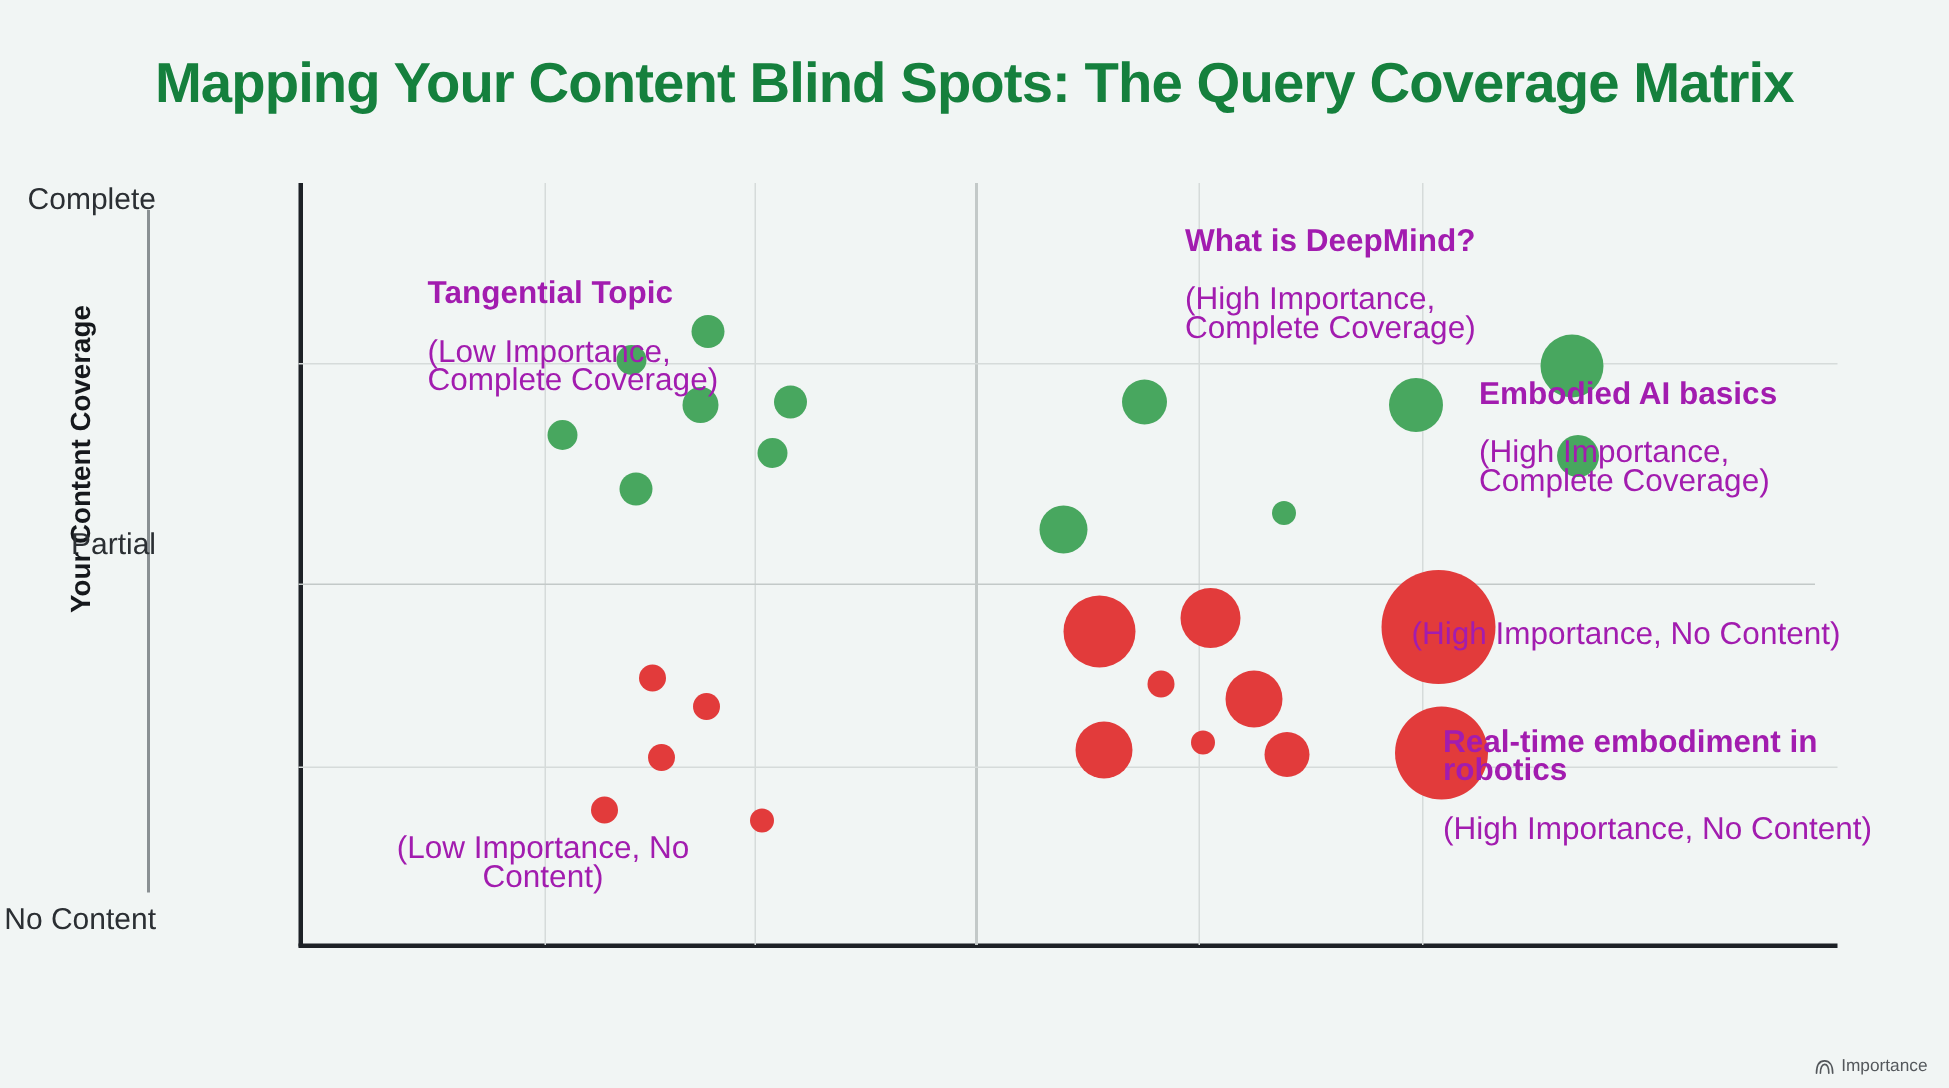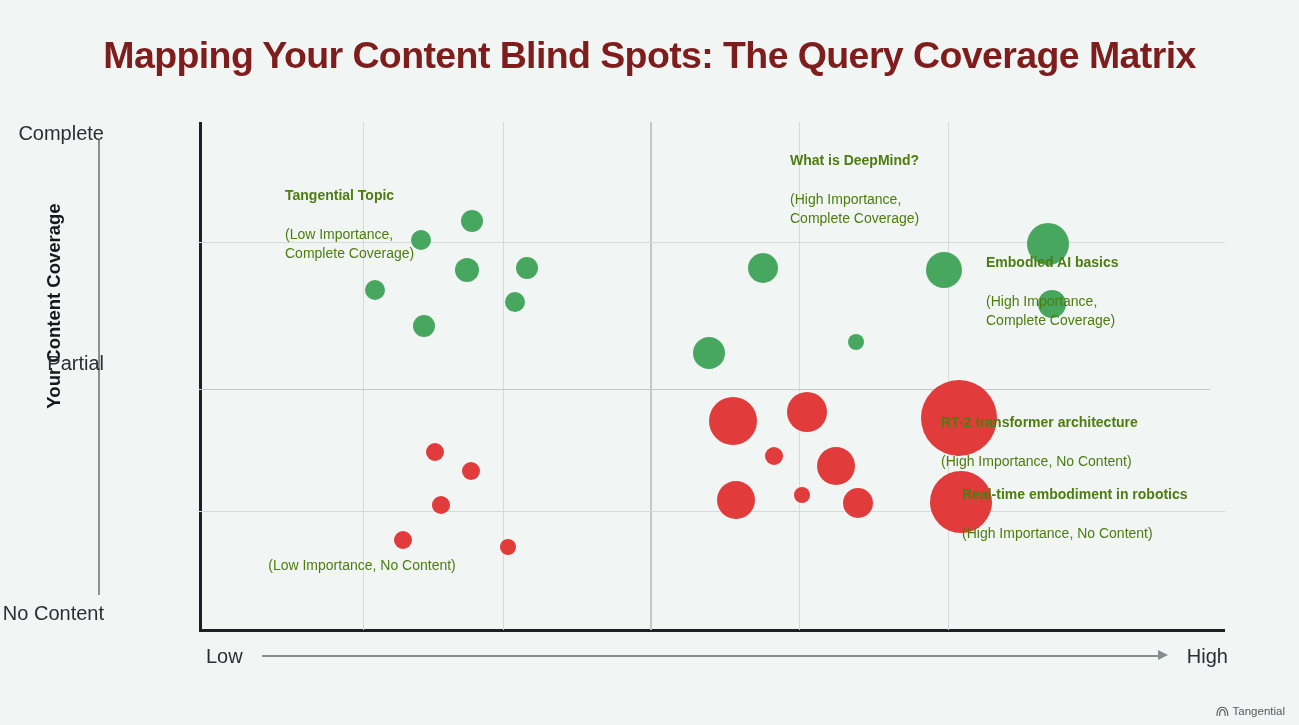--- a/index.html
+++ b/index.html
@@ -12,21 +12,21 @@
   #root { position: relative; width: 1299px; height: 725px; background: #f1f5f4; }
 
   
   .title {
     position: absolute;
     left: 0; right: 0; top: 34px;
     text-align: center;
     font-size: 37.5px;
     font-weight: 700;
     letter-spacing: -0.6px;
-    color: #7f1d1d;
+    color: #15803d;
     white-space: nowrap;
   }
 
   
   .ylabel {
     position: absolute;
     left: -56px; top: 295px;
     width: 220px;
     text-align: center;
     transform: rotate(-90deg);
@@ -96,23 +96,23 @@
   
   .bubble {
     position: absolute;
     border-radius: 50%;
     transform: translate(-50%, -50%);
   }
 
   
   .anno {
     position: absolute;
-    font-size: 14px;
+    font-size: 21px;
     line-height: 19.6px;
-    color: #4d7c0f;
+    color: #a21caf;
     white-space: pre-line;
   }
   .anno .hd { font-weight: 700; display: block; }
   .anno .sub { display: block; }
   .anno.center { text-align: center; }
 
   
   .callout {
     position: absolute;
     left: 683px; top: 541px;
@@ -218,44 +218,37 @@
 Complete Coverage)</span>
   </div>
 
   <div class="anno" style="left:986px; top:233px;">
     <span class="hd">Embodied AI basics</span>
     <span class="sub">(High Importance,
 Complete Coverage)</span>
   </div>
 
   <div class="anno" style="left:941px; top:393px;">
-    <span class="hd">RT-2 transformer architecture</span>
     <span class="sub">(High Importance, No Content)</span>
   </div>
 
   <div class="anno" style="left:962px; top:465px;">
     <span class="hd">Real-time embodiment in robotics</span>
     <span class="sub">(High Importance, No Content)</span>
   </div>
 
   <div class="anno center" style="left:246px; top:536px; width:232px;">
     <span class="sub">(Low Importance, No Content)</span>
   </div>
 
 
-  <div class="xarrow-wrap">
-    <div class="xarrow-low">Low</div>
-    <div class="xarrow-line"></div>
-    <div class="xarrow-head"></div>
-    <div class="xarrow-high">High</div>
-  </div>
 
   <div class="watermark">
     <span>
       <svg width="13" height="11" viewBox="0 0 13 11" fill="none">
         <path d="M1 9.5 C1 4 3.2 1.2 6.4 1.2 C9.6 1.2 11.8 4 11.8 9.5" stroke="#54585c" stroke-width="1.1" fill="none" stroke-linecap="round"></path>
         <path d="M3.6 9.5 C3.6 5.6 4.8 3.6 6.4 3.6 C8 3.6 9.2 5.6 9.2 9.5" stroke="#54585c" stroke-width="1.1" fill="none" stroke-linecap="round"></path>
       </svg>
     </span>
-    <span>Tangential</span>
+    <span>Importance</span>
   </div>
 
 </div>
 
 </body></html>

